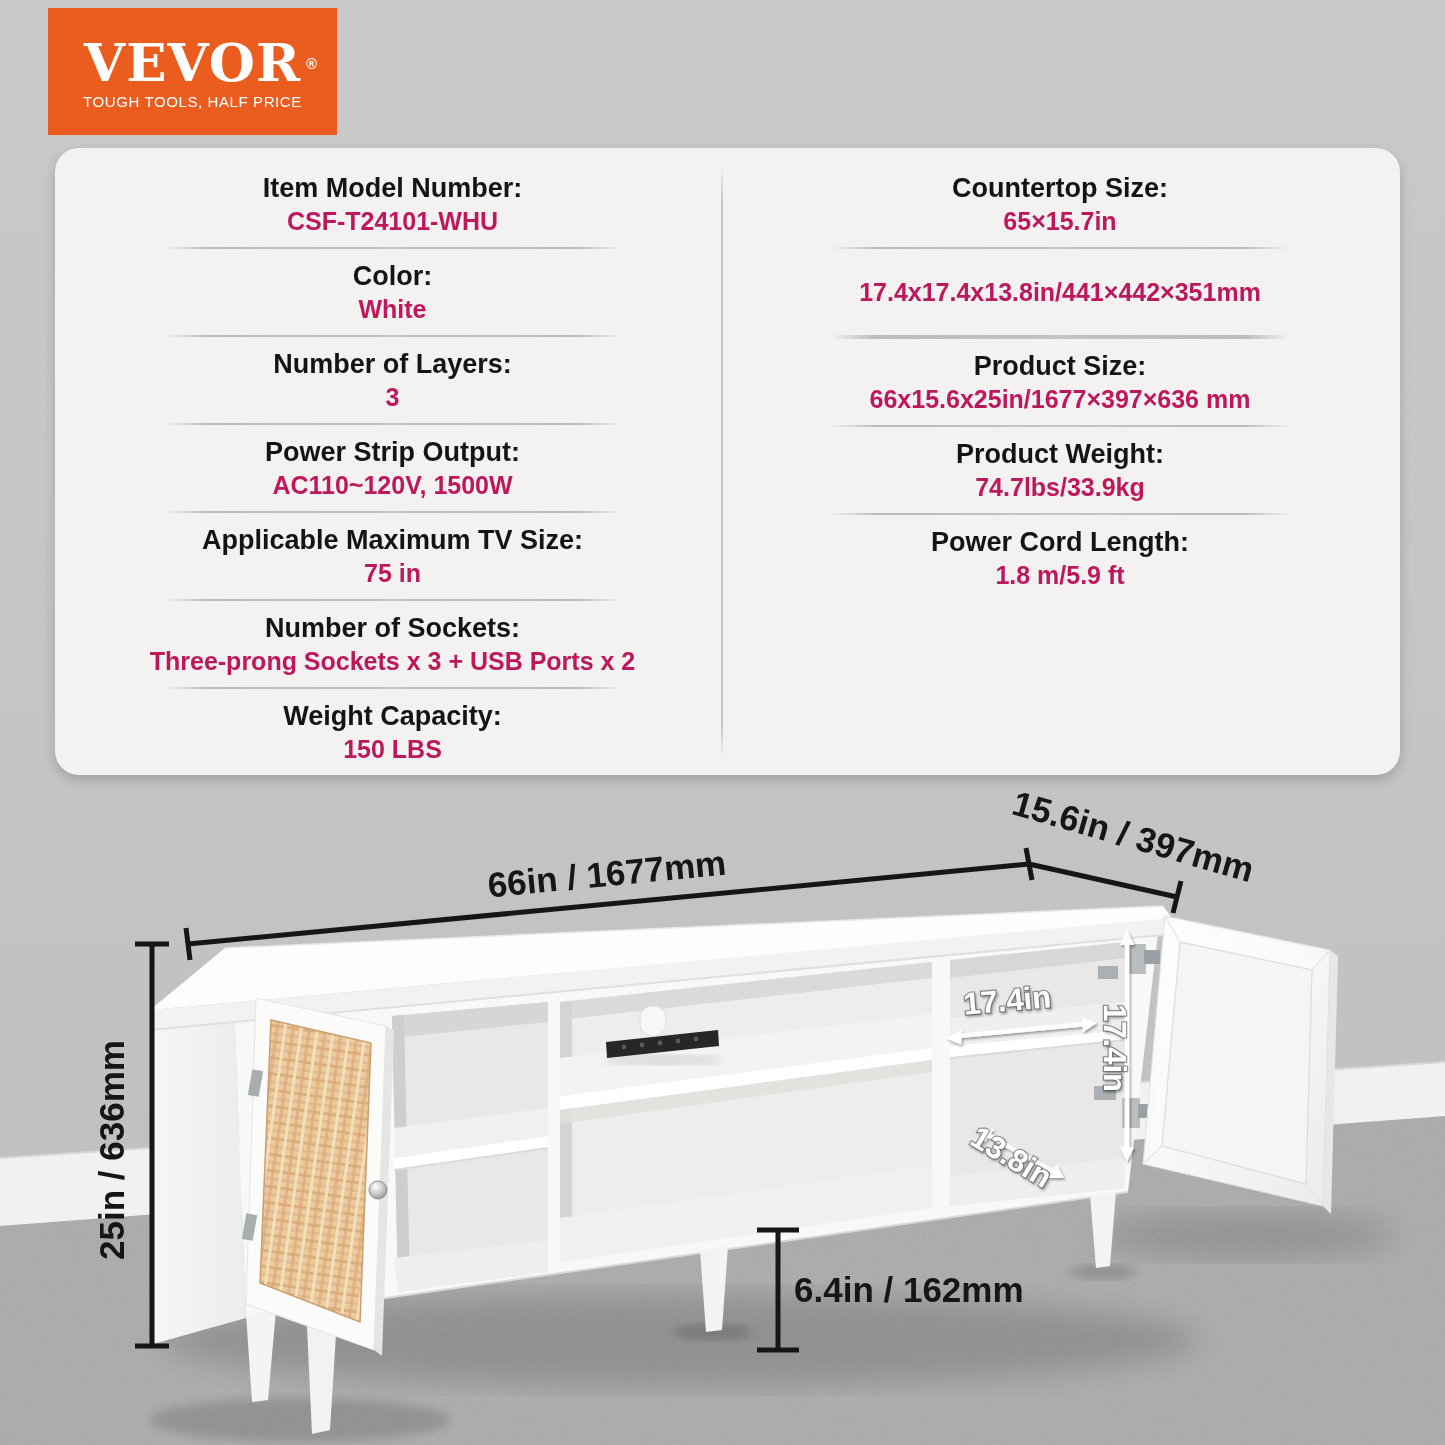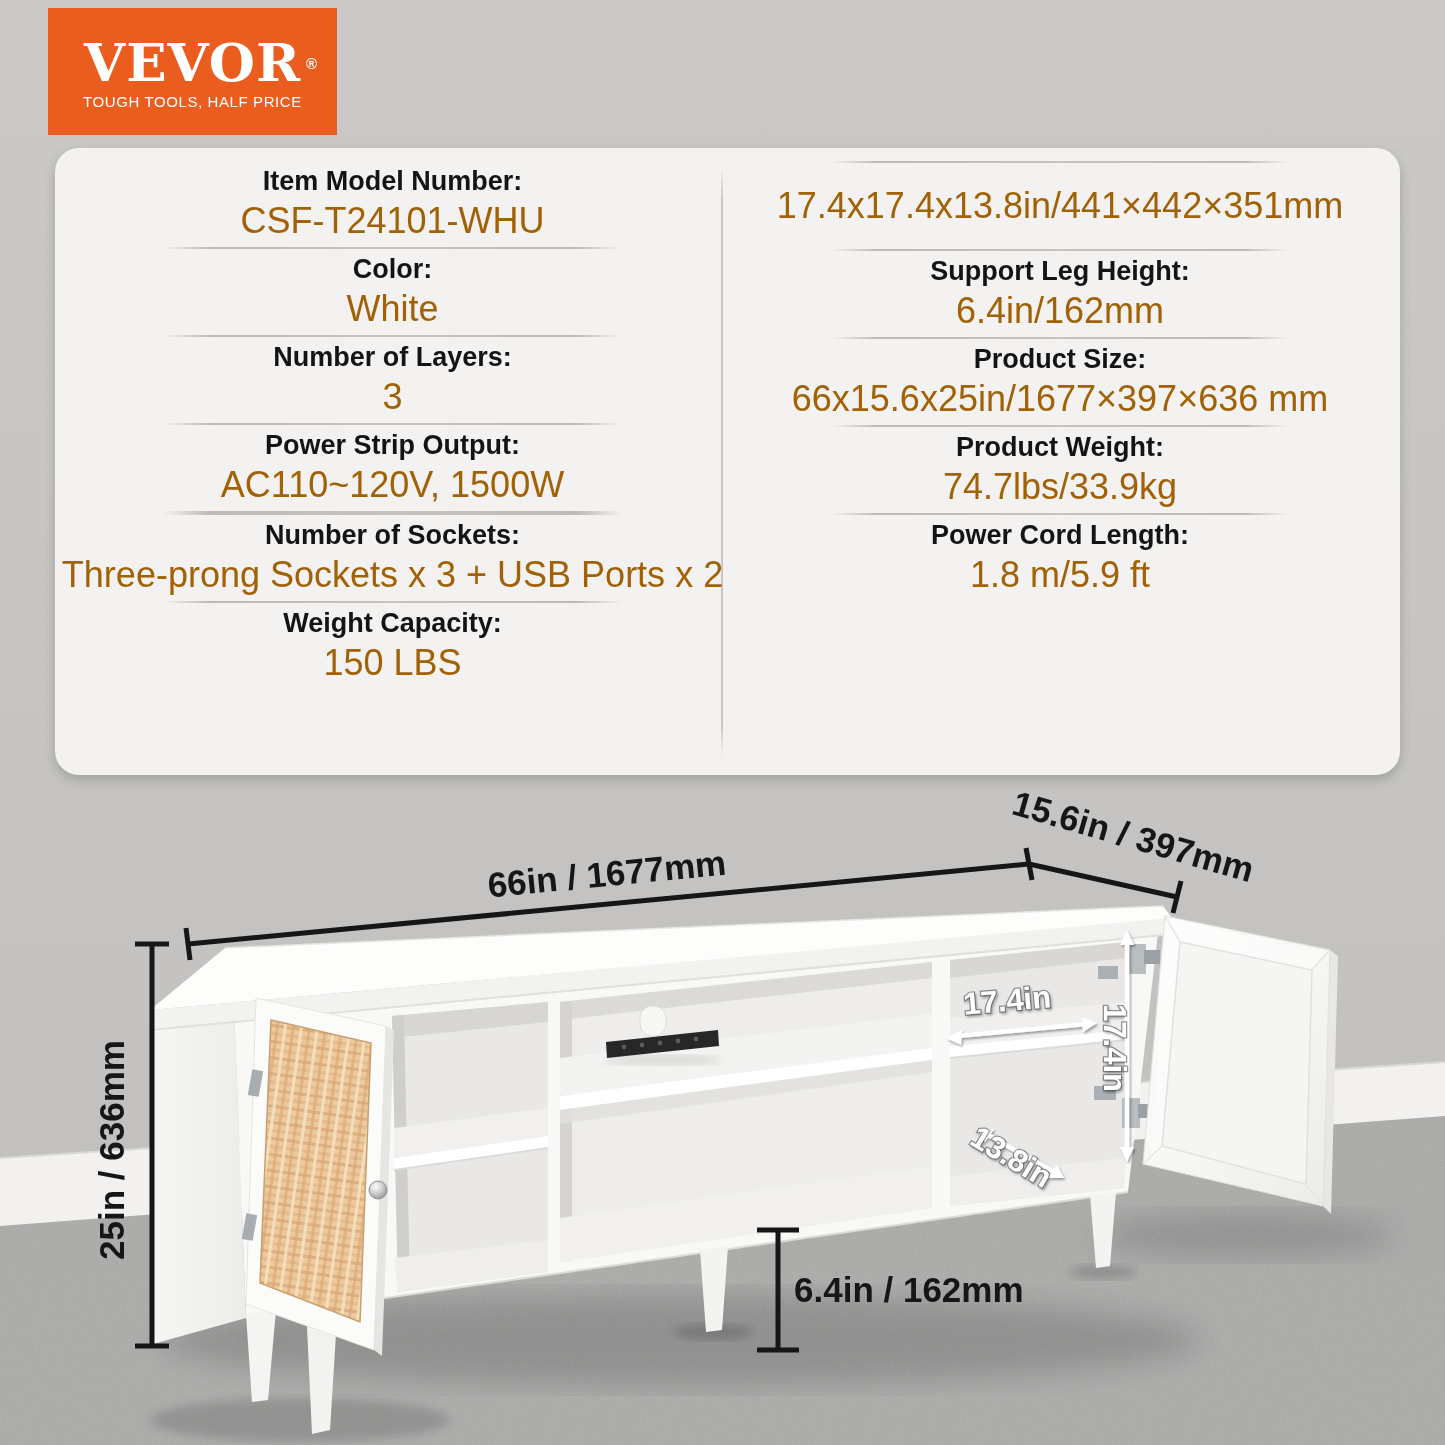--- a/index.html
+++ b/index.html
@@ -23,21 +23,21 @@
   .card{
     position:absolute;left:55px;top:148px;width:1345px;height:627px;
     background:#f3f2f0;border-radius:24px;
     box-shadow:0 5px 12px rgba(0,0,0,.18);
   }
   .col{position:absolute;top:13px;display:flex;flex-direction:column;}
   .col-left{left:20px;width:635px;}
   .col-right{left:685px;width:640px;}
   .spec-row{height:86px;display:flex;flex-direction:column;align-items:center;justify-content:center;gap:3px;}
   .spec-label{font-size:27px;font-weight:bold;color:#141414;white-space:nowrap;}
-  .spec-value{font-size:36px;font-weight:normal;color:#a16207;white-space:nowrap;}
+  .spec-value{font-size:25px;font-weight:bold;color:#be185d;white-space:nowrap;}
   .row-divider{
     height:2px;width:460px;margin:0 auto;border-radius:1px;
     background:linear-gradient(90deg,rgba(185,184,182,0) 0%,#bcbbb9 10%,#c4c3c1 50%,#bcbbb9 90%,rgba(185,184,182,0) 100%);
   }
   .v-divider{
     position:absolute;left:666px;top:18px;width:2px;height:592px;
     background:linear-gradient(180deg,rgba(198,197,195,0) 0%,#c6c5c3 6%,#c6c5c3 94%,rgba(198,197,195,0) 100%);
   }
   
   .scene{position:absolute;left:0;top:0;}
@@ -72,42 +72,46 @@
     <div class="spec-row">
       <div class="spec-label">Number of Layers:</div>
       <div class="spec-value">3</div>
     </div>
     <div class="row-divider"></div>
     <div class="spec-row">
       <div class="spec-label">Power Strip Output:</div>
       <div class="spec-value">AC110~120V, 1500W</div>
     </div>
     <div class="row-divider"></div>
+    <div class="spec-row">
+      <div class="spec-label">Applicable Maximum TV Size:</div>
+      <div class="spec-value">75 in</div>
+    </div>
     <div class="row-divider"></div>
     <div class="spec-row">
       <div class="spec-label">Number of Sockets:</div>
       <div class="spec-value">Three-prong Sockets x 3 + USB Ports x 2</div>
     </div>
     <div class="row-divider"></div>
     <div class="spec-row">
       <div class="spec-label">Weight Capacity:</div>
       <div class="spec-value">150 LBS</div>
     </div>
   </div>
 
   <div class="col col-right">
+    <div class="spec-row">
+      <div class="spec-label">Countertop Size:</div>
+      <div class="spec-value">65×15.7in</div>
+    </div>
     <div class="row-divider"></div>
     <div class="spec-row">
       <div class="spec-value">17.4x17.4x13.8in/441×442×351mm</div>
     </div>
     <div class="row-divider"></div>
-    <div class="spec-row">
-      <div class="spec-label">Support Leg Height:</div>
-      <div class="spec-value">6.4in/162mm</div>
-    </div>
     <div class="row-divider"></div>
     <div class="spec-row">
       <div class="spec-label">Product Size:</div>
       <div class="spec-value">66x15.6x25in/1677×397×636 mm</div>
     </div>
     <div class="row-divider"></div>
     <div class="spec-row">
       <div class="spec-label">Product Weight:</div>
       <div class="spec-value">74.7lbs/33.9kg</div>
     </div>

